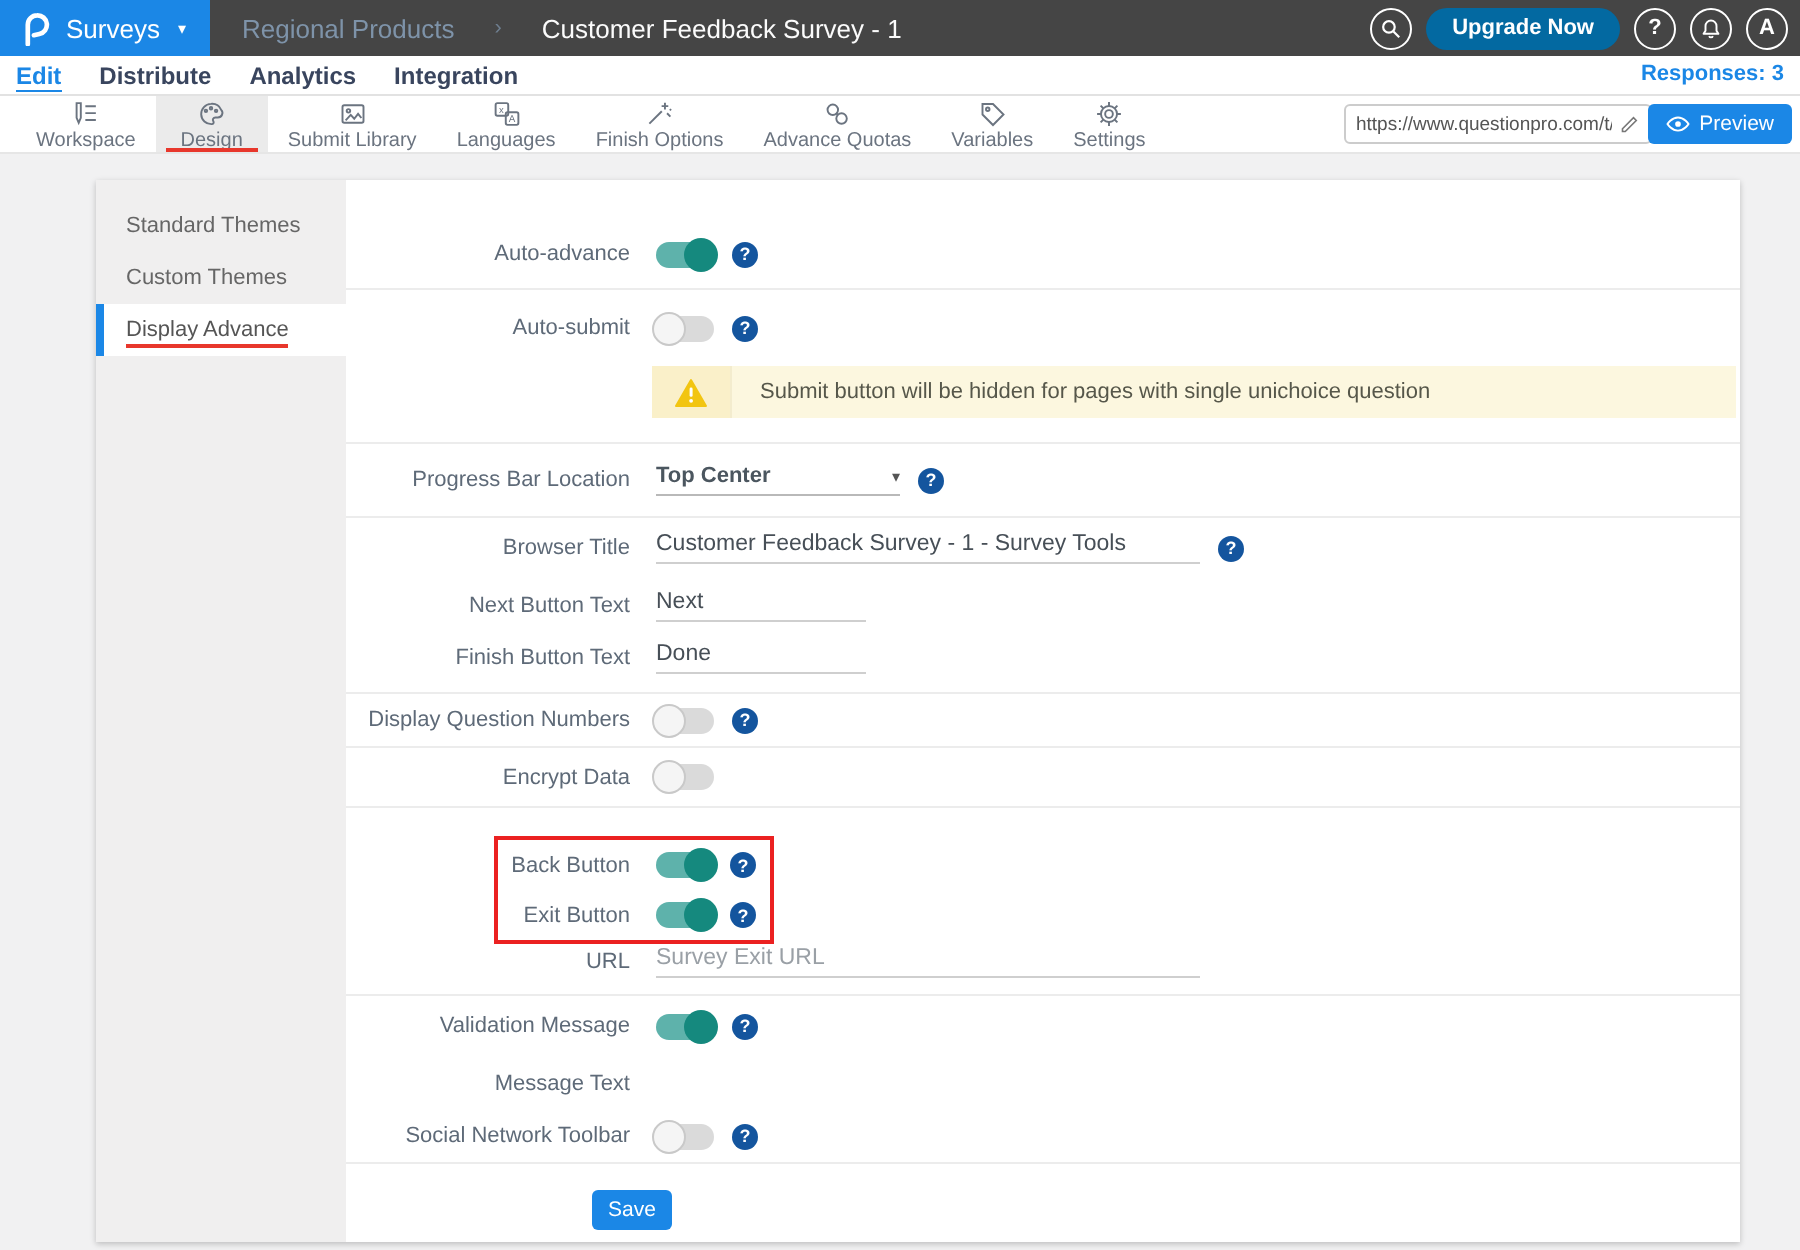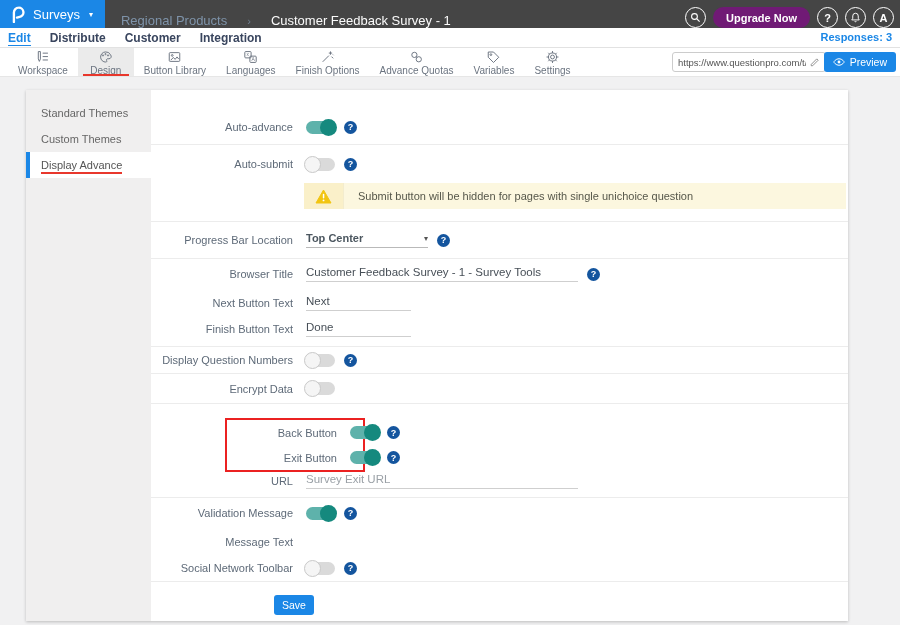--- a/index.html
+++ b/index.html
@@ -1,52 +1,52 @@
 <!DOCTYPE html>
 <html><head>
 <meta charset="utf-8">
 <style>
   * { box-sizing: border-box; margin: 0; padding: 0; }
   html,body { width:900px; height:625px; }
   body { font-family:"Liberation Sans", sans-serif; background:#f1f1f2; overflow:hidden; }
   .screen { position:relative; width:900px; height:625px; }
 
   
-  .topbar { position:absolute; top:0; left:0; right:0; height:28px; background:#454545; display:flex; align-items:flex-end; }
+  .topbar { position:absolute; top:0; left:0; right:0; height:28px; background:#454545; display:flex; align-items:center; }
   .brand { height:28px; background:#1B87E6; display:flex; align-items:center; padding:0 12px 0 10px; gap:8px; flex-shrink:0; }
   .brand-label { color:#fff; font-size:13px; }
   .brand-caret { color:#fff; font-size:8px; margin-left:1px; }
   .crumbs { display:flex; align-items:center; gap:20px; margin-left:16px; font-size:13px; white-space:nowrap; }
   .crumb-parent { color:#7E93A9; }
   .crumb-sep { color:#6f7f90; font-size:11px; }
   .crumb-current { color:#fbfbfb; }
   .top-right { margin-left:auto; display:flex; align-items:center; gap:7px; padding-right:6px; }
   .cicon { width:21px; height:21px; border-radius:50%; border:1.5px solid #fff; display:flex; align-items:center; justify-content:center; color:#fff; font-size:11px; font-weight:bold; cursor:pointer; background:transparent; }
-  .upgrade { background:#701a75; color:#fff; font-size:11px; font-weight:bold; height:21px; padding:0 13px; border-radius:11px; border:none; cursor:pointer; }
+  .upgrade { background:#0369a1; color:#fff; font-size:11px; font-weight:bold; height:21px; padding:0 13px; border-radius:11px; border:none; cursor:pointer; }
 
   
   .subnav { position:absolute; top:28px; left:0; right:0; height:20px; background:#fff; border-bottom:1px solid #e2e2e2; display:flex; align-items:center; padding-left:8px; gap:19px; }
   .subnav-item { font-size:12px; font-weight:bold; color:#39455E; padding:1px 0 0 0; cursor:pointer; }
   .subnav-item.active { color:#1B87E6; border-bottom:1px solid #1B87E6; }
   .responses { position:absolute; right:8px; top:3px; color:#1B87E6; font-size:11px; font-weight:bold; }
 
   
   .toolbar { position:absolute; top:48px; left:0; right:0; height:29px; background:#fff; border-bottom:1px solid #e6e6e6; }
   .tool-items { display:flex; height:100%; padding-left:8px; }
   .tool-item { position:relative; padding:2px 10px 0; display:flex; flex-direction:column; align-items:center; justify-content:center; gap:1px; cursor:pointer; min-width:56px; }
   .tool-item svg { stroke:#6B7480; fill:none; stroke-width:1.1; }
   .tool-label { font-size:10px; color:#6B7480; white-space:nowrap; }
   .tool-item.active { background:#ebebeb; }
   .tool-item.active::after { content:""; position:absolute; bottom:0; left:50%; transform:translateX(-50%); width:46px; height:2px; background:#E8372C; }
   .url-box { position:absolute; right:74px; top:4px; width:154px; height:20px; border:1px solid #ccc; border-radius:3px; display:flex; align-items:center; padding:0 5px; gap:4px; background:#fff; }
   .url-text { font-size:9.5px; color:#555; white-space:nowrap; overflow:hidden; flex:1; }
   .preview-btn { position:absolute; right:4px; top:4px; height:20px; background:#1B87E6; color:#fff; border:none; border-radius:3px; font-size:10.5px; display:flex; align-items:center; gap:5px; padding:0 9px; cursor:pointer; font-family:inherit; }
 
   
-  .card { position:absolute; left:26px; top:90px; width:822px; height:531px; background:#fff; box-shadow:0 1px 3px rgba(0,0,0,.22); display:flex; }
+  .card { position:absolute; left:48px; top:90px; width:822px; height:531px; background:#fff; box-shadow:0 1px 3px rgba(0,0,0,.22); display:flex; }
   .side { width:125px; background:#f0efef; padding-top:10px; flex-shrink:0; }
   .side-item { position:relative; padding:7px 0 7px 15px; font-size:11px; color:#666; cursor:pointer; }
   .side-item.active { background:#fff; color:#555; }
   .side-item.active::before { content:""; position:absolute; left:0; top:0; bottom:0; width:4px; background:#1B87E6; }
   .side-item.active .side-label { border-bottom:2px solid #E8372C; padding-bottom:1px; }
 
   
   .main { flex:1; padding-top:20px; position:relative; }
   .frow { display:flex; align-items:center; }
   .flabel { width:142px; text-align:right; color:#5E6A78; font-size:11px; flex-shrink:0; }
@@ -66,21 +66,21 @@
   .warn-text { display:flex; align-items:center; padding-left:14px; color:#56574A; font-size:11px; }
 
   .ddl { width:122px; border-bottom:1px solid #b9b9b9; display:flex; justify-content:space-between; align-items:center; padding-bottom:3px; cursor:pointer; }
   .ddl-value { font-size:11px; font-weight:bold; color:#4B565F; }
   .ddl-caret { font-size:8px; color:#555; }
 
   .tinput { border:none; outline:none; border-bottom:1px solid #cfcfcf; background:transparent; font-size:11.5px; color:#474F57; padding:0 0 3px 0; font-family:inherit; }
   .tinput::placeholder { color:#9aa0a6; }
   .w272 { width:272px; } .w105 { width:105px; }
 
-  .redwrap { position:relative; margin-top:16px;padding-left:44px; }
+  .redwrap { position:relative; margin-top:16px; }
   .red-overlay { position:absolute; left:74px; top:-2px; width:140px; height:calc(100% + 4px); border:2px solid #EB2121; pointer-events:none; }
 
   .save-row { padding:13px 0 0 123px; }
   .save-btn { background:#1B87E6; color:#fff; border:none; border-radius:3px; font-size:10.5px; padding:4px 8px; cursor:pointer; font-family:inherit; }
 </style>
 </head>
 <body>
 
 <div class="screen">
 
@@ -112,21 +112,21 @@
             <path d="M6.6 13.2a1.5 1.5 0 0 0 2.8 0" stroke="#fff" stroke-width="1.3" fill="none"></path>
           </svg>
       </span>
       <span class="cicon">A</span>
     </div>
   </div>
 
   <div class="subnav">
     <span class="subnav-item active">Edit</span>
     <span class="subnav-item">Distribute</span>
-    <span class="subnav-item">Customer</span>
+    <span class="subnav-item">Analytics</span>
     <span class="subnav-item">Integration</span>
     <span class="responses">Responses: 3</span>
   </div>
 
   <div class="toolbar">
     <div class="tool-items">
       <div class="tool-item">
         <svg width="15" height="15" viewBox="0 0 16 16">
             <path d="M3.2 1.8h2.4v8.4L4.4 13 3.2 10.2z"></path>
             <path d="M8.2 3.6h6M8.2 7.5h6M8.2 11.4h6"></path>
@@ -141,21 +141,21 @@
             <circle cx="10.9" cy="6.2" r=".7"></circle>
           </svg>
         <span class="tool-label">Design</span>
       </div>
       <div class="tool-item">
         <svg width="15" height="15" viewBox="0 0 16 16">
             <rect x="2" y="3" width="12" height="10" rx="1"></rect>
             <circle cx="5.4" cy="6.2" r="1"></circle>
             <path d="M3.8 11.6l2.9-3.1 2 2.2 2.2-2.8 1.9 2.4"></path>
           </svg>
-        <span class="tool-label">Button Library</span>
+        <span class="tool-label">Submit Library</span>
       </div>
       <div class="tool-item">
         <svg width="15" height="15" viewBox="0 0 16 16">
             <rect x="1.5" y="1.8" width="7.2" height="7.2" rx="1"></rect>
             <text x="3.4" y="7.4" font-size="5.4" stroke="none" fill="#6B7480">x</text>
             <rect x="7.3" y="7" width="7.2" height="7.2" rx="1"></rect>
             <text x="9" y="12.7" font-size="5.6" stroke="none" fill="#6B7480">A</text>
           </svg>
         <span class="tool-label">Languages</span>
       </div>

